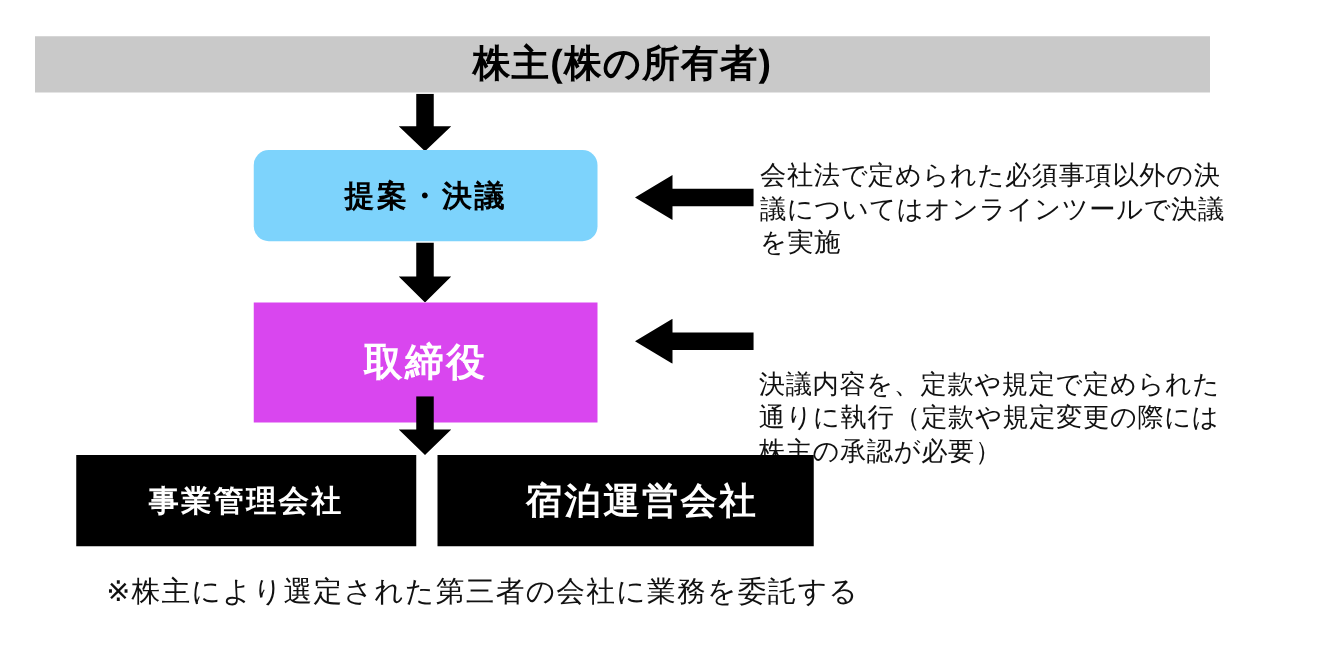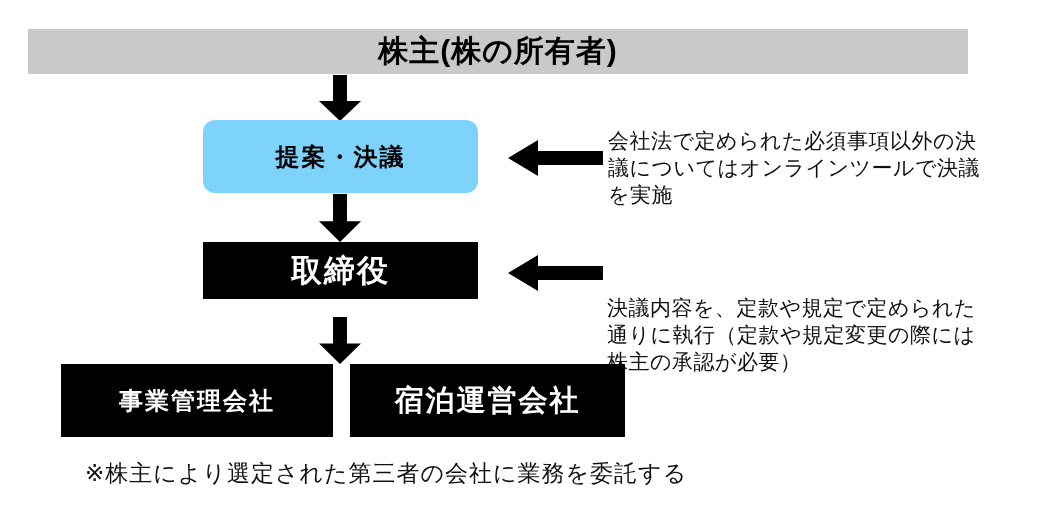--- a/index.html
+++ b/index.html
@@ -34,35 +34,36 @@
   }
   .proposal-box {
     left: 203px; top: 120px;
     width: 275px; height: 73px;
     background: #7dd3fc; color: #000000;
     font-size: 24px;
     border-radius: 12px;
   }
   .directors-box {
     left: 203px; top: 242px;
-    width: 275px; height: 57px;
-    background: #000000; color: #ffffff;
+    width: 275px; height: 96px;
+    background: #d946ef; color: #ffffff;
     font-size: 31px;
   }
   .company-box-1 {
     left: 61px; top: 364px;
     width: 272px; height: 73px;
     background: #000000; color: #ffffff;
     font-size: 24px;
   }
   .company-box-2 {
     left: 350px; top: 364px;
     width: 275px; height: 73px;
     background: #000000; color: #ffffff;
     font-size: 29px;
+    padding-left: 26px;
   }
 
   .arrow-down-1 { left: 319px; top: 75px;  width: 42px; height: 46px; }
   .arrow-down-2 { left: 319px; top: 194px; width: 42px; height: 48px; }
   .arrow-down-3 { left: 319px; top: 317px; width: 42px; height: 47px; }
   .arrow-left-1 { left: 508px; top: 140px; width: 95px; height: 36px; }
   .arrow-left-2 { left: 508px; top: 255px; width: 95px; height: 36px; }
   .arrow-svg { display: block; width: 100%; height: 100%; }
 
   .annotation {

